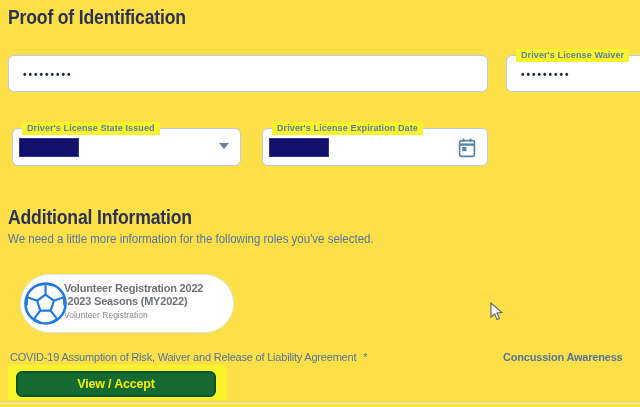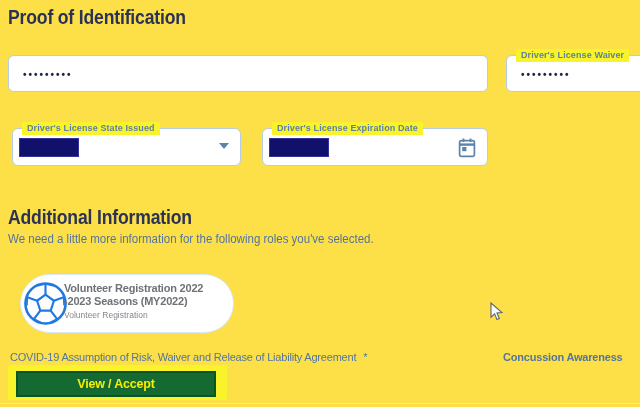--- a/index.html
+++ b/index.html
@@ -33,21 +33,21 @@
   .card-title{color:#6e7175;font-size:11px;font-weight:bold;letter-spacing:-0.2px;white-space:nowrap;}
   .card-sub{color:#85888c;font-size:8.5px;margin-top:1px;white-space:nowrap;}
   .card-role{color:#1d79e8;font-size:12px;font-weight:bold;margin-top:1px;white-space:nowrap;}
 
   .agree-label{position:absolute;color:#54759f;font-size:11px;letter-spacing:-0.2px;white-space:nowrap;}
   .req{margin-left:7px;}
   .concussion{font-weight:bold;}
 
   .hl-block{position:absolute;left:8px;top:365px;width:219px;height:35px;background:#f9f32b;border-radius:2px;}
   .btn{position:absolute;left:16px;top:371px;width:200px;height:26px;background:#156a31;
-      border:2px solid #0b5424;border-radius:0;box-sizing:border-box;color:#f5ee00;
+      border:2px solid #0b5424;border-radius:6px;box-sizing:border-box;color:#f5ee00;
       font-size:12.5px;font-weight:bold;display:flex;align-items:center;justify-content:center;
       letter-spacing:-0.2px;cursor:pointer;}
 
   .divider{position:absolute;left:0;top:403px;width:640px;height:1px;background:#dce5f0;}
   .cursor{position:absolute;left:490px;top:302px;}
 </style>
 </head>
 <body>
 
 <div class="screen">

